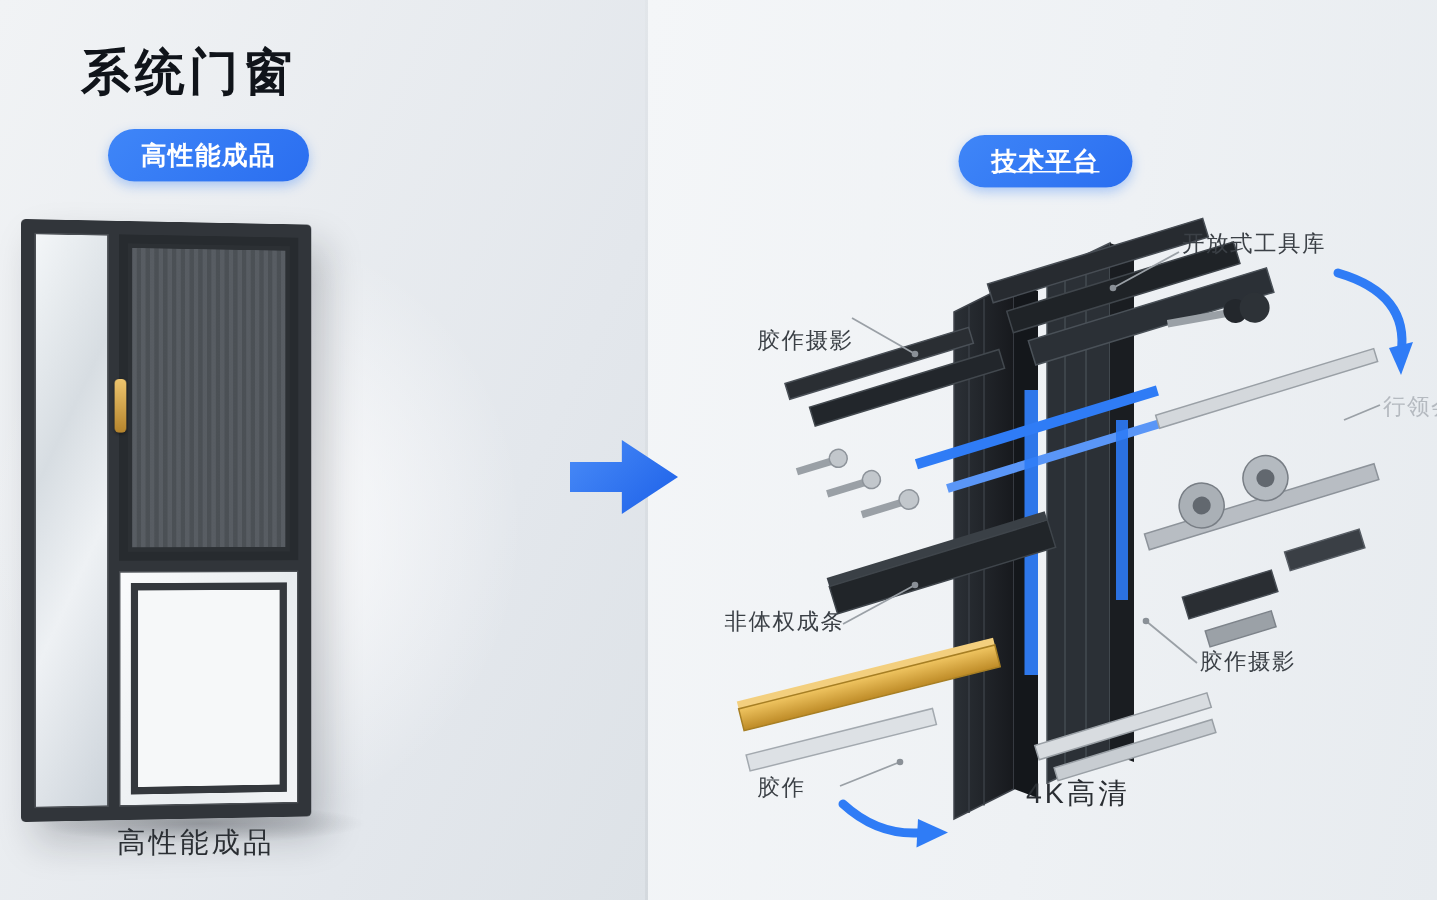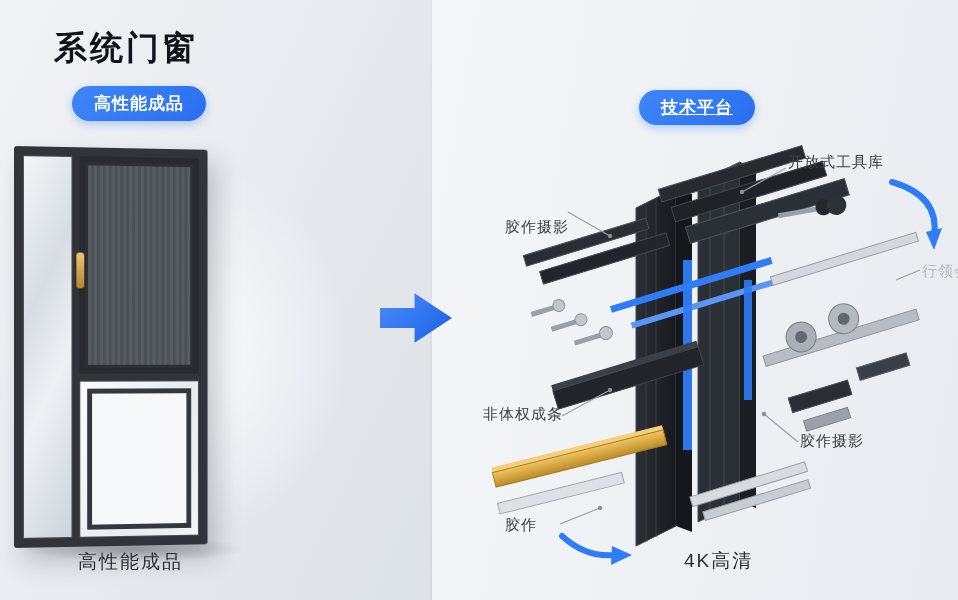--- a/index.html
+++ b/index.html
@@ -77,21 +77,21 @@
   }
   .pane-bottom{
     flex:1; background:linear-gradient(115deg,#fafbfc 0%,#e8ecef 60%,#f2f4f6 100%);
     border:1px solid #4a4e53; position:relative;
   }
   .pane-bottom-inner{
     position:absolute; inset:7px; border:5px solid #34383d; background:#f6f8f9;
   }
   .caption{ position:absolute; font-size:19px; color:#2a2e33; letter-spacing:2px; white-space:nowrap; }
   .caption-left{ left:78px; top:549px; }
-  .caption-right{ left:684px; top:548px; }
+  .caption-right{ left:684px; top:516px; }
 
   
   .big-arrow{
     position:absolute; left:380px; top:290px; width:72px; height:56px;
     background:linear-gradient(135deg,#4b8df8,#1b5fe8);
     clip-path:polygon(0 32%,48% 32%,48% 6%,100% 50%,48% 94%,48% 68%,0 68%);
     filter:drop-shadow(0 4px 6px rgba(27,95,232,.35));
   }
 
   

